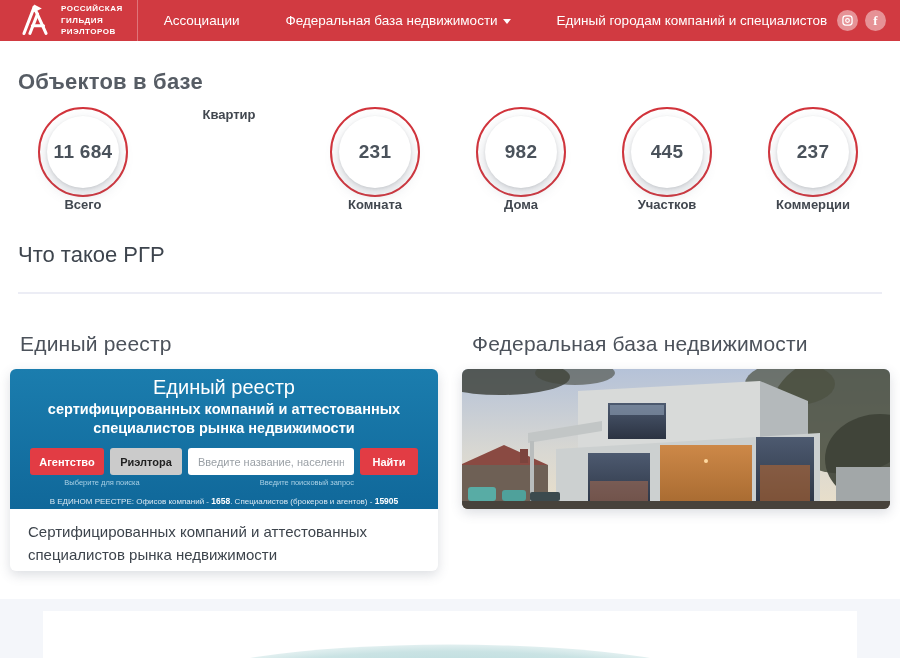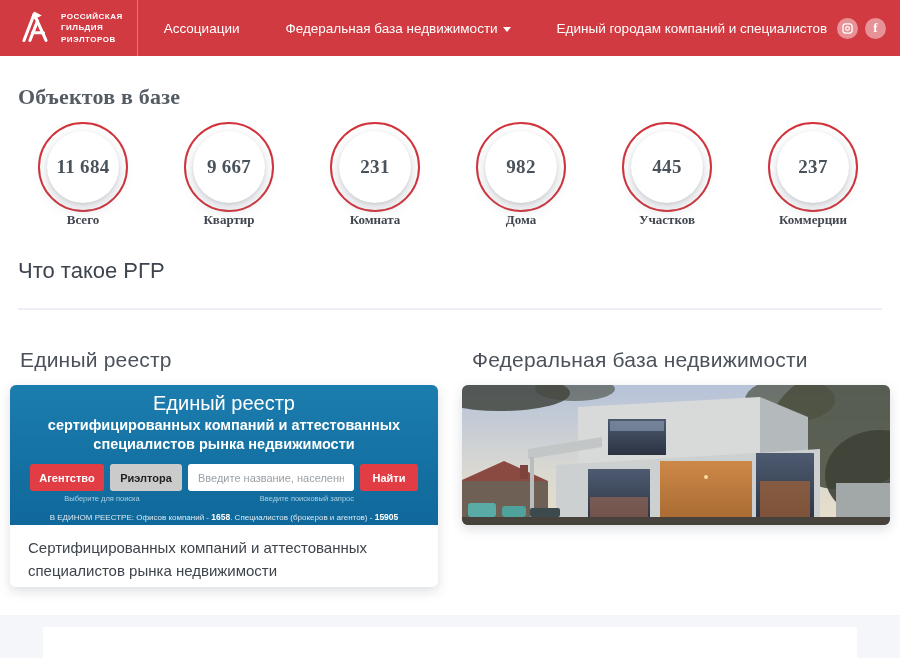--- a/index.html
+++ b/index.html
@@ -1,36 +1,36 @@
 <!DOCTYPE html>
 <html><head>
 <meta charset="utf-8">
 <style>
   * { margin:0; padding:0; box-sizing:border-box; }
   html,body { width:900px; height:658px; overflow:hidden; background:#fff;
     font-family:"Liberation Sans", sans-serif; }
 
   
-  .header { height:56px; background:#d13a41; display:flex; align-items:stretch; color:#fff;
+  .header { height:41px; background:#d13a41; display:flex; align-items:stretch; color:#fff;
     box-shadow:0 1px 0 rgba(0,0,0,.15); }
   .logo-wrap { display:flex; align-items:center; gap:9px; padding:0 14px 0 18px;
     border-right:1px solid rgba(255,255,255,.3); }
   .logo-text { font-size:8px; font-weight:bold; letter-spacing:.5px; line-height:1.45; }
   .nav { display:flex; align-items:center; gap:46px; padding-left:26px; font-size:13.5px; }
   .nav-item { display:flex; align-items:center; gap:5px; cursor:pointer; white-space:nowrap; }
   .caret { display:inline-block; width:0; height:0; border-left:4px solid transparent;
     border-right:4px solid transparent; border-top:5px solid #fff; margin-top:2px; }
   .header-spacer { flex:1; }
   .social { display:flex; align-items:center; gap:7px; padding-right:14px; }
   .social-btn { width:21px; height:21px; border-radius:50%; background:rgba(255,255,255,.45);
     display:flex; align-items:center; justify-content:center; cursor:pointer; }
   .fb-glyph { color:#fff; font-weight:bold; font-size:13px; font-family:"Liberation Serif",serif; }
 
   
-  .stats-section { background:#fff; padding-top:16px;font-family:Liberation Serif, serif; }
+  .stats-section { background:#fff; padding-top:16px; }
   .stats-title { font-size:22px; font-weight:600; color:#565c64; letter-spacing:.2px;
     margin:12px 0 12px 18px; }
   .stats-row { display:flex; margin-left:10px; }
   .stat { width:146px; display:flex; flex-direction:column; align-items:center; }
   .ring { width:90px; height:90px; border:2px solid #d2343c; border-radius:50%;
     display:flex; align-items:center; justify-content:center; }
   .ring-inner { width:72px; height:72px; border-radius:50%; background:#fff;
     box-shadow:0 6px 14px rgba(110,120,135,.30), 0 1px 3px rgba(0,0,0,.10);
     display:flex; align-items:center; justify-content:center; }
   .stat-num { font-weight:800; font-size:19px; color:#4a525b; letter-spacing:.3px; }
@@ -130,25 +130,20 @@
   <div class="stats-row">
     <div class="stat">
       <div class="ring">
         <div class="ring-inner">
             <span class="stat-num">11 684</span>
           </div>
       </div>
       <div class="stat-label">Всего</div>
     </div>
     <div class="stat">
-      <div class="ring">
-        <div class="ring-inner">
-            <span class="stat-num">9 667</span>
-          </div>
-      </div>
       <div class="stat-label">Квартир</div>
     </div>
     <div class="stat">
       <div class="ring">
         <div class="ring-inner">
             <span class="stat-num">231</span>
           </div>
       </div>
       <div class="stat-label">Комната</div>
     </div>

